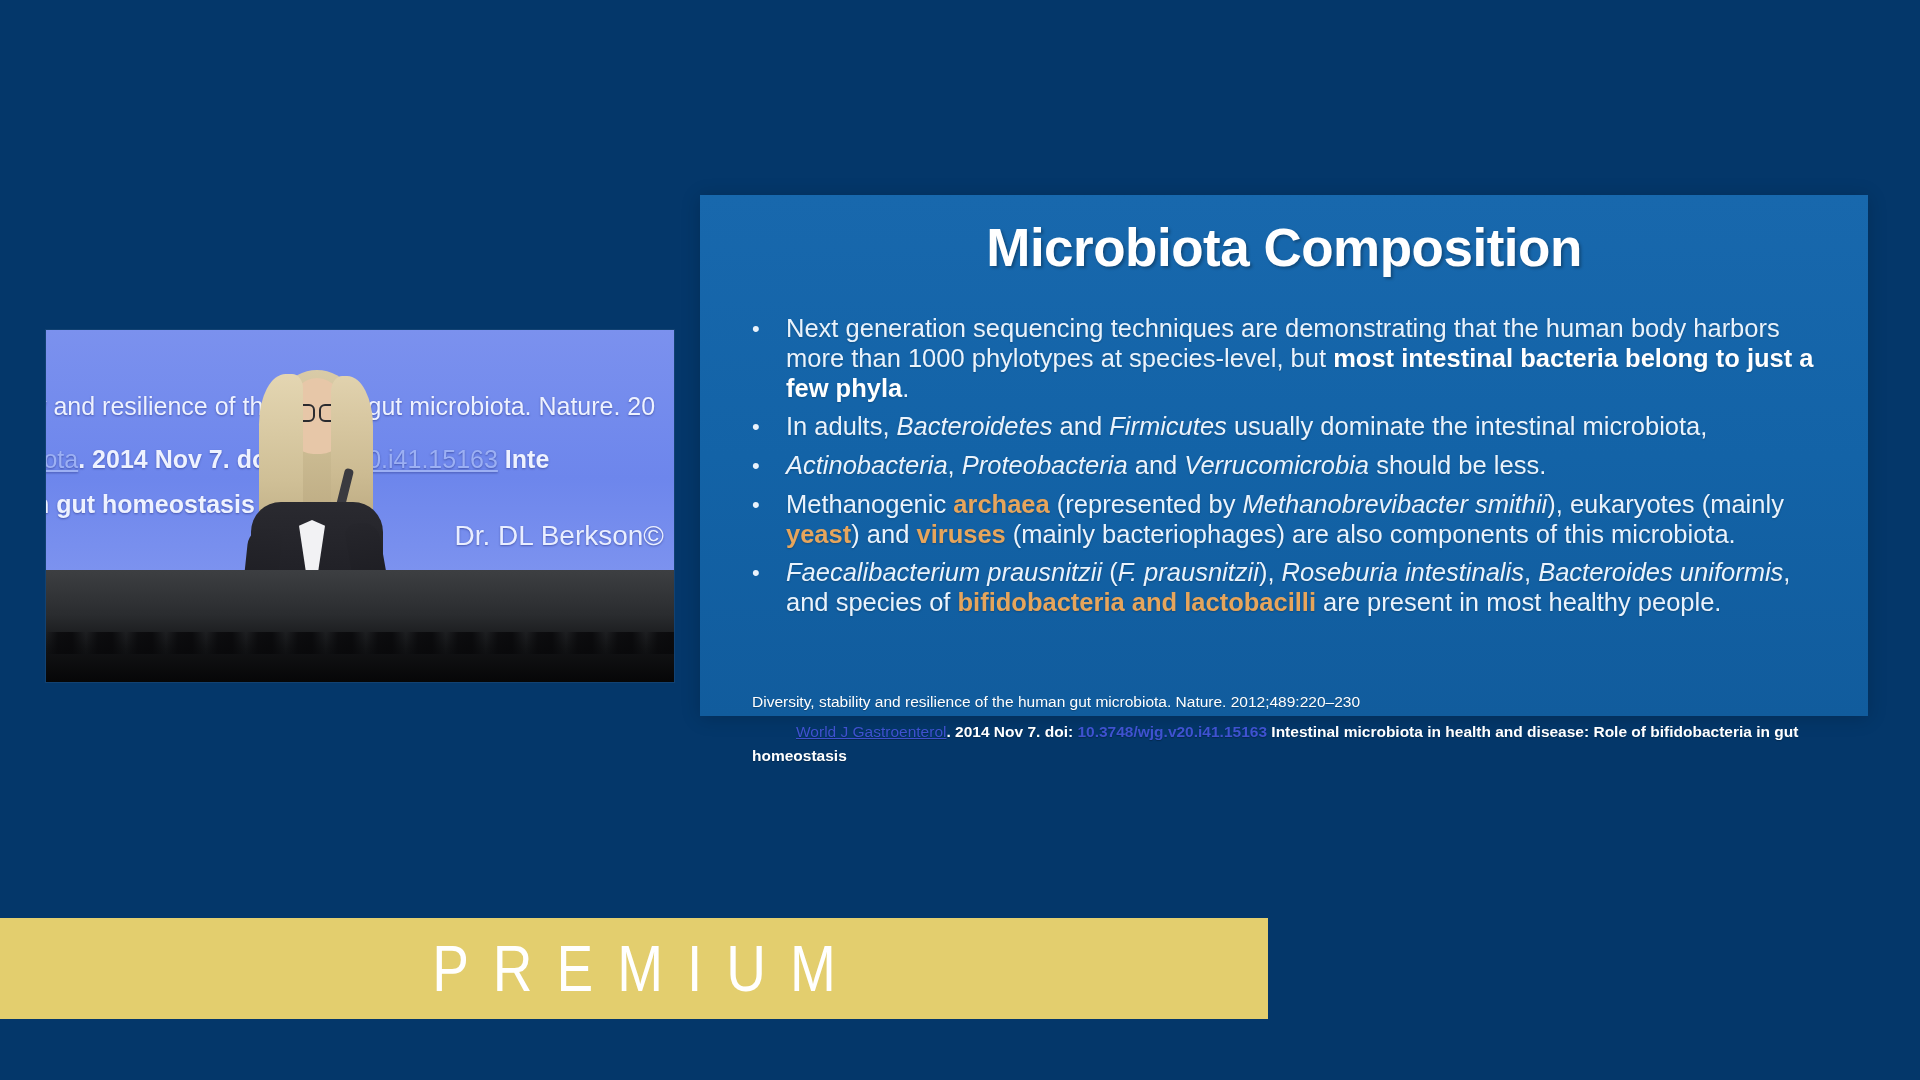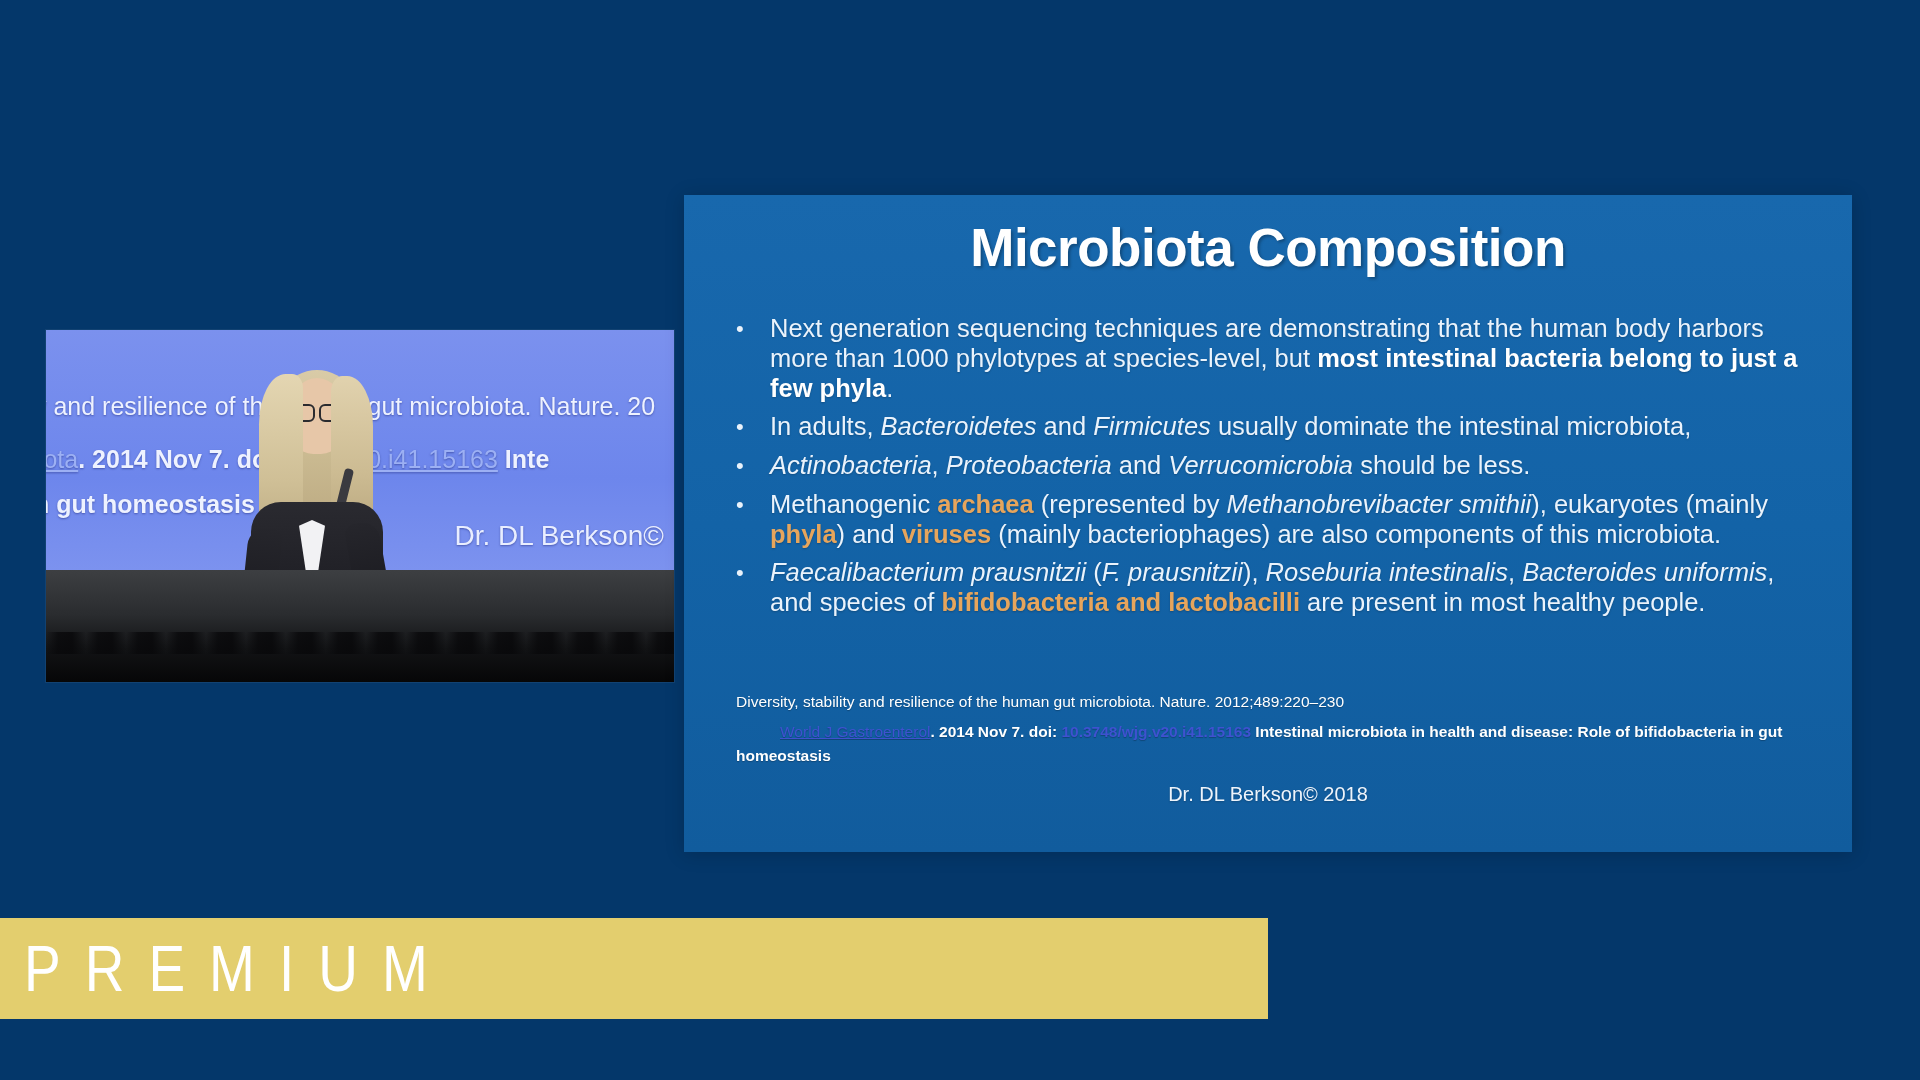--- a/index.html
+++ b/index.html
@@ -143,24 +143,24 @@
     background: linear-gradient(180deg, #1a1a20, #0c0c10);
   }
   #sp-leg-gap {
     position: absolute; left: 92px; top: 308px; width: 7px; height: 46px;
     background: #08080b;
   }
 
   
   #slide-panel {
     position: absolute;
-    left: 684px;
+    left: 700px;
     top: 195px;
     width: 1168px;
-    height: 657px;
+    height: 521px;
     background: linear-gradient(180deg, #1868ad 0%, #1363a7 50%, #115c9d 100%);
     box-shadow: 0 2px 18px rgba(0,0,0,0.18);
   }
 
   #slide-title {
     position: absolute;
     left: 0; right: 0;
     top: 22px;
     text-align: center;
     font-size: 53px;
@@ -237,20 +237,21 @@
   
   #premium-banner {
     position: absolute;
     left: 0;
     top: 918px;
     width: 1268px;
     height: 101px;
     background: #e3ce6e;
     display: flex;
     align-items: center;
+    justify-content: center;
   }
   #premium-label {
     font-size: 55px;
     font-weight: 400;
     color: #ffffff;
     letter-spacing: 24px;
     text-indent: 24px;
     font-family: "Liberation Sans", sans-serif;
     transform: scaleY(1.18);
   }
@@ -311,35 +312,34 @@
         <div class="bullet-text">In adults, <i>Bacteroidetes</i> and <i>Firmicutes</i> usually dominate the intestinal microbiota,</div>
       </div>
 
       <div class="bullet">
         <div class="bullet-dot">•</div>
         <div class="bullet-text"><i>Actinobacteria</i>, <i>Proteobacteria</i> and <i>Verrucomicrobia</i> should be less.</div>
       </div>
 
       <div class="bullet">
         <div class="bullet-dot">•</div>
-        <div class="bullet-text">Methanogenic <span class="hl">archaea</span> (represented by <i>Methanobrevibacter smithii</i>), eukaryotes (mainly <span class="hl">phyla</span>) and <span class="hl">viruses</span> (mainly bacteriophages) are also components of this microbiota.</div>
+        <div class="bullet-text">Methanogenic <span class="hl">archaea</span> (represented by <i>Methanobrevibacter smithii</i>), eukaryotes (mainly <span class="hl">yeast</span>) and <span class="hl">viruses</span> (mainly bacteriophages) are also components of this microbiota.</div>
       </div>
 
       <div class="bullet">
         <div class="bullet-dot">•</div>
         <div class="bullet-text"><i>Faecalibacterium prausnitzii</i> (<i>F. prausnitzii</i>), <i>Roseburia intestinalis</i>, <i>Bacteroides uniformis</i>, and species of <span class="hl">bifidobacteria and lactobacilli</span> are present in most healthy people.</div>
       </div>
 
     </div>
 
     <div id="citations">
       <div id="cite-1">Diversity, stability and resilience of the human gut microbiota. Nature. 2012;489:220–230</div>
       <div id="cite-2"><span class="lnk">World J Gastroenterol</span><span class="reg">. 2014 Nov 7. doi: </span><span class="lnk2">10.3748/wjg.v20.i41.15163</span><span class="reg"> Intestinal microbiota in health and disease: Role of bifidobacteria in gut homeostasis</span></div>
     </div>
 
-    <div id="slide-credit">Dr. DL Berkson© 2018</div>
   </div>
 
   <div id="premium-banner">
     <div id="premium-label">PREMIUM</div>
   </div>
 
 </div>
 
 </body></html>

